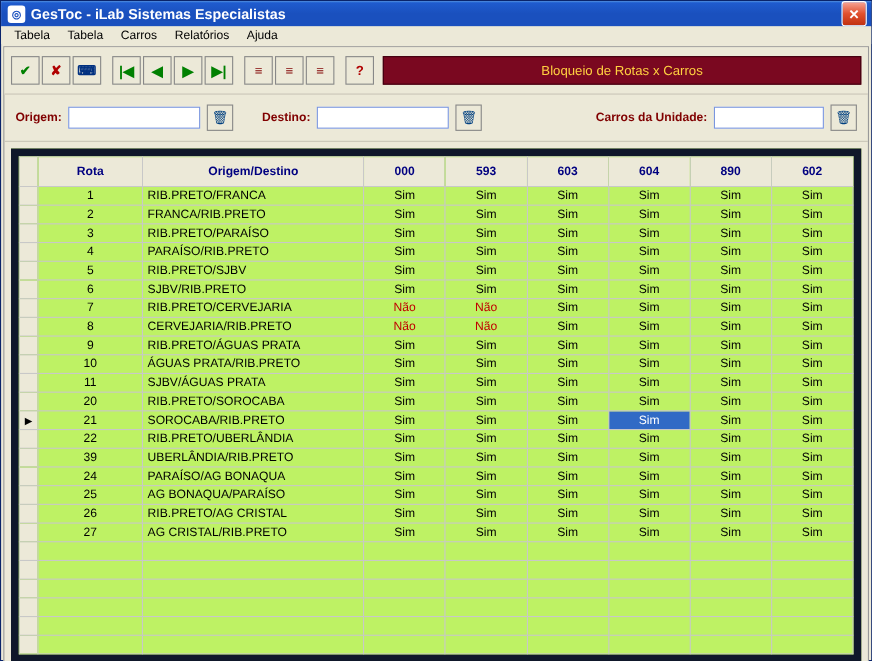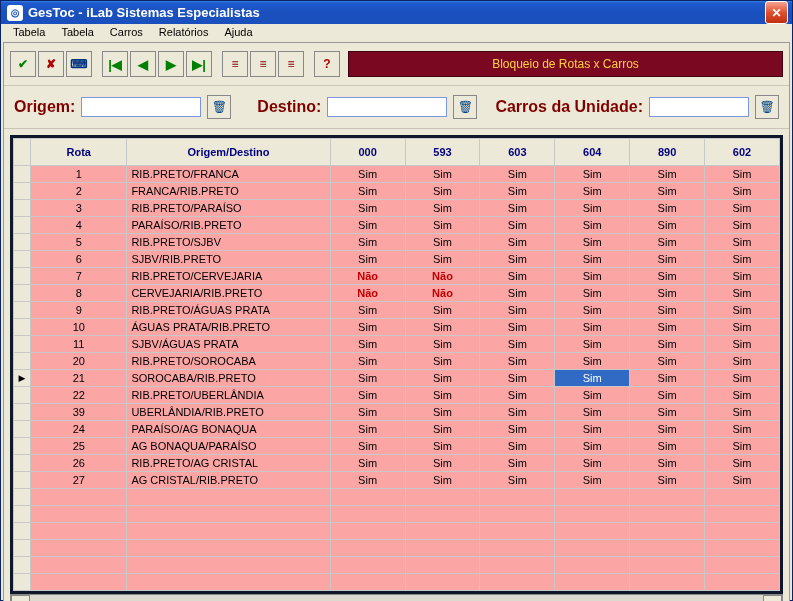--- a/index.html
+++ b/index.html
@@ -13,34 +13,34 @@
   .content{flex:1;margin:2px;border:1px solid #999;background:#ece9d8;display:flex;flex-direction:column;box-sizing:border-box;}
   .toolbar{height:34px;background:#ece9d8;border-bottom:1px solid #c9c6b7;display:flex;align-items:center;padding:4px 6px;gap:2px;}
   .tbtn{width:24px;height:24px;border:1px solid #888;background:#ece9d8;display:flex;align-items:center;justify-content:center;cursor:pointer;font-size:12px;font-weight:bold;}
   .tbtn.green{color:#008000;}
   .tbtn.red{color:#b00000;}
   .tbtn.blue{color:#003080;}
   .tbtn.nav{color:#008000;font-size:13px;}
   .tbtn.maroon{color:#800000;}
   .banner{flex:1;margin-left:6px;height:24px;background:#7a0820;color:#ffd040;font-weight:normal;display:flex;align-items:center;justify-content:center;font-size:12px;border:1px solid #400010;}
   .filterrow{height:34px;display:flex;align-items:center;padding:4px 10px;gap:6px;border-bottom:1px solid #c9c6b7;}
-  .filterrow label{color:#800000;font-weight:bold;font-size:16px;}
+  .filterrow label{color:#800000;font-weight:bold;font-size:11px;}
   .filterrow input{height:20px;border:1px solid #7a96df;background:#fff;padding:0 4px;font-size:11px;box-sizing:border-box;}
   .trashbtn{width:22px;height:22px;border:1px solid #888;background:#ece9d8;display:flex;align-items:center;justify-content:center;color:#004080;font-size:12px;cursor:pointer;}
   table{border-collapse:collapse;width:100%;table-layout:fixed;}
   th,td{border:1px solid #c8c8c8;height:16px;font-size:11px;text-align:center;padding:0 4px;white-space:nowrap;overflow:hidden;}
   th{background:#ece9d8;color:#000080;font-weight:bold;height:26px;position:sticky;top:0;}
   td.origdest{text-align:left;}
-  .nao{color:#c00000;font-weight:bold;}
+  .nao{color:#c00000;font-weight:normal;}
   .selcell{background:#316ac5;color:#fff;border:1px dotted #000;}
   .hscroll{height:17px;margin:0 6px 2px 6px;background:#dcdad0;border:1px solid #888;display:flex;align-items:center;}
   .hscroll .arrow{width:17px;height:15px;background:#ece9d8;border:1px solid #888;display:flex;align-items:center;justify-content:center;color:#3366cc;font-size:9px;cursor:pointer;}
   .hscroll .track{flex:1;}
   .gridcontainer{flex:1;display:flex;margin:6px 6px 0 6px;}
-  .gridinner{flex:1;border:3px solid #0f172a;background:#fca5a5;overflow:hidden;display:flex;flex-direction:column;}
+  .gridinner{flex:1;border:7px solid #0f172a;background:#bef264;overflow:hidden;display:flex;flex-direction:column;}
   .tablescroll{overflow-y:auto;overflow-x:hidden;flex:1;}
   col.marker{width:16px;}
   col.rota{width:90px;}
   col.orig{width:190px;}
   col.car{width:70px;}
   .marker{background:#ece9d8;text-align:center;font-size:9px;color:#000;}
 </style>
 </head>
 <body>
 

